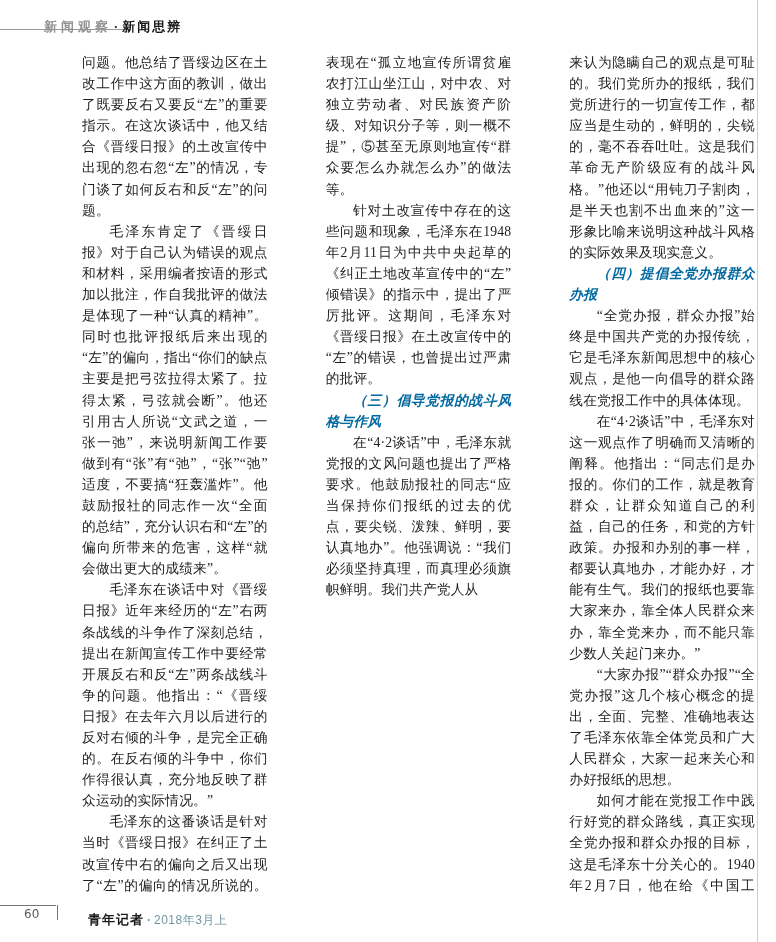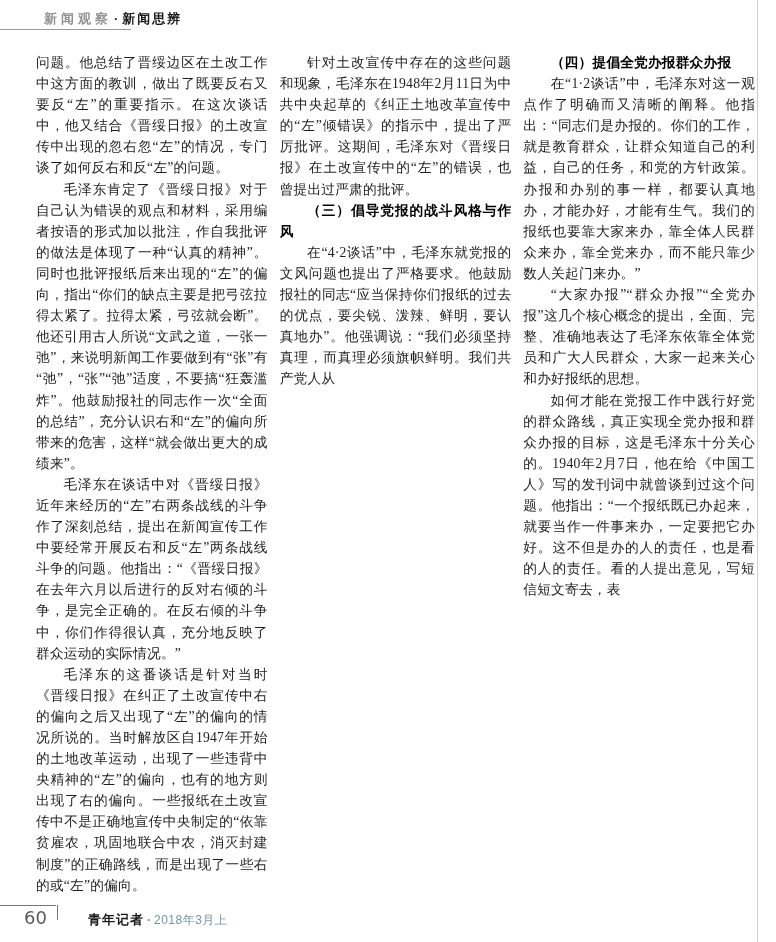--- a/index.html
+++ b/index.html
@@ -16,53 +16,53 @@
     position:absolute; top:0; bottom:0; left:757px; width:1px;
     background:#cfcfcf;
   }
   
   .hdr { position:absolute; top:10px; left:0; width:100%; height:24px; }
   .hdr-rule {
     position:absolute; left:0; top:19px; width:131px; height:1px;
     background:#9a9a9a;
   }
   .hdr-text {
-    position:absolute; left:44px; top:0; font-size:13px; font-weight:bold;
+    position:absolute; left:44px; top:8px; font-size:13px; font-weight:bold;
     font-family:"Liberation Sans","DejaVu Sans",sans-serif;
     white-space:nowrap;
   }
   .hdr-light { color:#919191; letter-spacing:4px; }
   .hdr-sep   { color:#2a2a2a; margin:0 4px 0 2px; }
   .hdr-bold  { color:#1a1a1a; letter-spacing:2px; }
   
   .cols {
     position:absolute; left:36px; top:52px; width:719px; height:845px;
     display:flex; gap:12px; overflow:hidden;
   }
-  .col { flex:1 1 0; overflow:hidden; }
+  .col { flex:1 1 0; overflow:hidden;margin-left:46px; }
   .col p {
     margin:0; font-size:13.7px; line-height:21.1px;
     text-align:justify; text-justify:inter-ideograph;
     letter-spacing:0.2px;
   }
   .col p.paragraph    { text-indent:2em; }
   .col p.continuation { text-indent:0; }
   .col p.heading {
-    text-indent:2em; font-weight:600; color:#000000;
+    text-indent:2em; font-style:italic; font-weight:600; color:#0369a1;
   }
   
   .ftr { position:absolute; left:0; top:898px; width:100%; height:44px; }
   .ftr-rule {
     position:absolute; left:0; top:7px; width:56px; height:1px; background:#777;
   }
   .ftr-vrule {
     position:absolute; left:57px; top:7px; width:1px; height:15px; background:#777;
   }
   .ftr-pagenum {
-    position:absolute; left:24px; top:9px; font-size:18px; color:#5a5a5a;
+    position:absolute; left:24px; top:9px; font-size:12px; color:#5a5a5a;
     font-family:"DejaVu Sans","Liberation Sans",sans-serif;
   }
   .ftr-meta {
     position:absolute; left:88px; top:12px; white-space:nowrap;
     font-family:"Liberation Sans","DejaVu Sans",sans-serif;
   }
   .ftr-journal { font-weight:bold; font-size:13px; color:#1a1a1a; letter-spacing:1px; }
   .ftr-dot    { color:#7295a4; font-weight:bold; margin:0 3px; font-size:12px; }
   .ftr-issue  { color:#7295a4; font-size:12px; letter-spacing:0.5px; }
 </style>
@@ -82,27 +82,30 @@
 
   <main class="cols">
     <div class="col">
         <p class="continuation">问题。他总结了晋绥边区在土改工作中这方面的教训，做出了既要反右又要反“左”的重要指示。在这次谈话中，他又结合《晋绥日报》的土改宣传中出现的忽右忽“左”的情况，专门谈了如何反右和反“左”的问题。</p>
         <p class="paragraph">毛泽东肯定了《晋绥日报》对于自己认为错误的观点和材料，采用编者按语的形式加以批注，作自我批评的做法是体现了一种“认真的精神”。同时也批评报纸后来出现的“左”的偏向，指出“你们的缺点主要是把弓弦拉得太紧了。拉得太紧，弓弦就会断”。他还引用古人所说“文武之道，一张一弛”，来说明新闻工作要做到有“张”有“弛”，“张”“弛”适度，不要搞“狂轰滥炸”。他鼓励报社的同志作一次“全面的总结”，充分认识右和“左”的偏向所带来的危害，这样“就会做出更大的成绩来”。</p>
         <p class="paragraph">毛泽东在谈话中对《晋绥日报》近年来经历的“左”右两条战线的斗争作了深刻总结，提出在新闻宣传工作中要经常开展反右和反“左”两条战线斗争的问题。他指出：“《晋绥日报》在去年六月以后进行的反对右倾的斗争，是完全正确的。在反右倾的斗争中，你们作得很认真，充分地反映了群众运动的实际情况。”</p>
         <p class="paragraph">毛泽东的这番谈话是针对当时《晋绥日报》在纠正了土改宣传中右的偏向之后又出现了“左”的偏向的情况所说的。当时解放区自1947年开始的土地改革运动，出现了一些违背中央精神的“左”的偏向，也有的地方则出现了右的偏向。一些报纸在土改宣传中不是正确地宣传中央制定的“依靠贫雇农，巩固地联合中农，消灭封建制度”的正确路线，而是出现了一些右的或“左”的偏向。</p>
         <p class="paragraph">其中右的偏向，表现在报纸上出现了一些美化地主、富农等内容的虚假报道，例如把地主女儿说成中农，把非模范说成模范人物等。“左”的偏向，则</p>
       </div>
     <div class="col">
+        <p class="continuation">表现在“孤立地宣传所谓贫雇农打江山坐江山，对中农、对独立劳动者、对民族资产阶级、对知识分子等，则一概不提”，⑤甚至无原则地宣传“群众要怎么办就怎么办”的做法等。</p>
         <p class="paragraph">针对土改宣传中存在的这些问题和现象，毛泽东在1948年2月11日为中共中央起草的《纠正土地改革宣传中的“左”倾错误》的指示中，提出了严厉批评。这期间，毛泽东对《晋绥日报》在土改宣传中的“左”的错误，也曾提出过严肃的批评。</p>
         <p class="heading">（三）倡导党报的战斗风格与作风</p>
         <p class="paragraph">在“4·2谈话”中，毛泽东就党报的文风问题也提出了严格要求。他鼓励报社的同志“应当保持你们报纸的过去的优点，要尖锐、泼辣、鲜明，要认真地办”。他强调说：“我们必须坚持真理，而真理必须旗帜鲜明。我们共产党人从</p>
       </div>
     <div class="col">
+        <p class="continuation">来认为隐瞒自己的观点是可耻的。我们党所办的报纸，我们党所进行的一切宣传工作，都应当是生动的，鲜明的，尖锐的，毫不吞吞吐吐。这是我们革命无产阶级应有的战斗风格。”他还以“用钝刀子割肉，是半天也割不出血来的”这一形象比喻来说明这种战斗风格的实际效果及现实意义。</p>
         <p class="heading">（四）提倡全党办报群众办报</p>
-        <p class="paragraph">在“1·2谈话”中，毛泽东对这一观点作了明确而又清晰的阐释。他指出：“同志们是办报的。你们的工作，就是教育群众，让群众知道自己的利益，自己的任务，和党的方针政策。办报和办别的事一样，都要认真地办，才能办好，才能有生气。我们的报纸也要靠大家来办，靠全体人民群众来办，靠全党来办，而不能只靠少数人关起门来办。”</p>
+        <p class="paragraph">“全党办报，群众办报”始终是中国共产党的办报传统，它是毛泽东新闻思想中的核心观点，是他一向倡导的群众路线在党报工作中的具体体现。</p>
+        <p class="paragraph">在“4·2谈话”中，毛泽东对这一观点作了明确而又清晰的阐释。他指出：“同志们是办报的。你们的工作，就是教育群众，让群众知道自己的利益，自己的任务，和党的方针政策。办报和办别的事一样，都要认真地办，才能办好，才能有生气。我们的报纸也要靠大家来办，靠全体人民群众来办，靠全党来办，而不能只靠少数人关起门来办。”</p>
         <p class="paragraph">“大家办报”“群众办报”“全党办报”这几个核心概念的提出，全面、完整、准确地表达了毛泽东依靠全体党员和广大人民群众，大家一起来关心和办好报纸的思想。</p>
         <p class="paragraph">如何才能在党报工作中践行好党的群众路线，真正实现全党办报和群众办报的目标，这是毛泽东十分关心的。1940年2月7日，他在给《中国工人》写的发刊词中就曾谈到过这个问题。他指出：“一个报纸既已办起来，就要当作一件事来办，一定要把它办好。这不但是办的人的责任，也是看的人的责任。看的人提出意见，写短信短文寄去，表</p>
       </div>
   </main>
 
   <footer class="ftr">
     <div class="ftr-rule"></div>
     <div class="ftr-vrule"></div>
     <div class="ftr-pagenum">60</div>
     <div class="ftr-meta">

